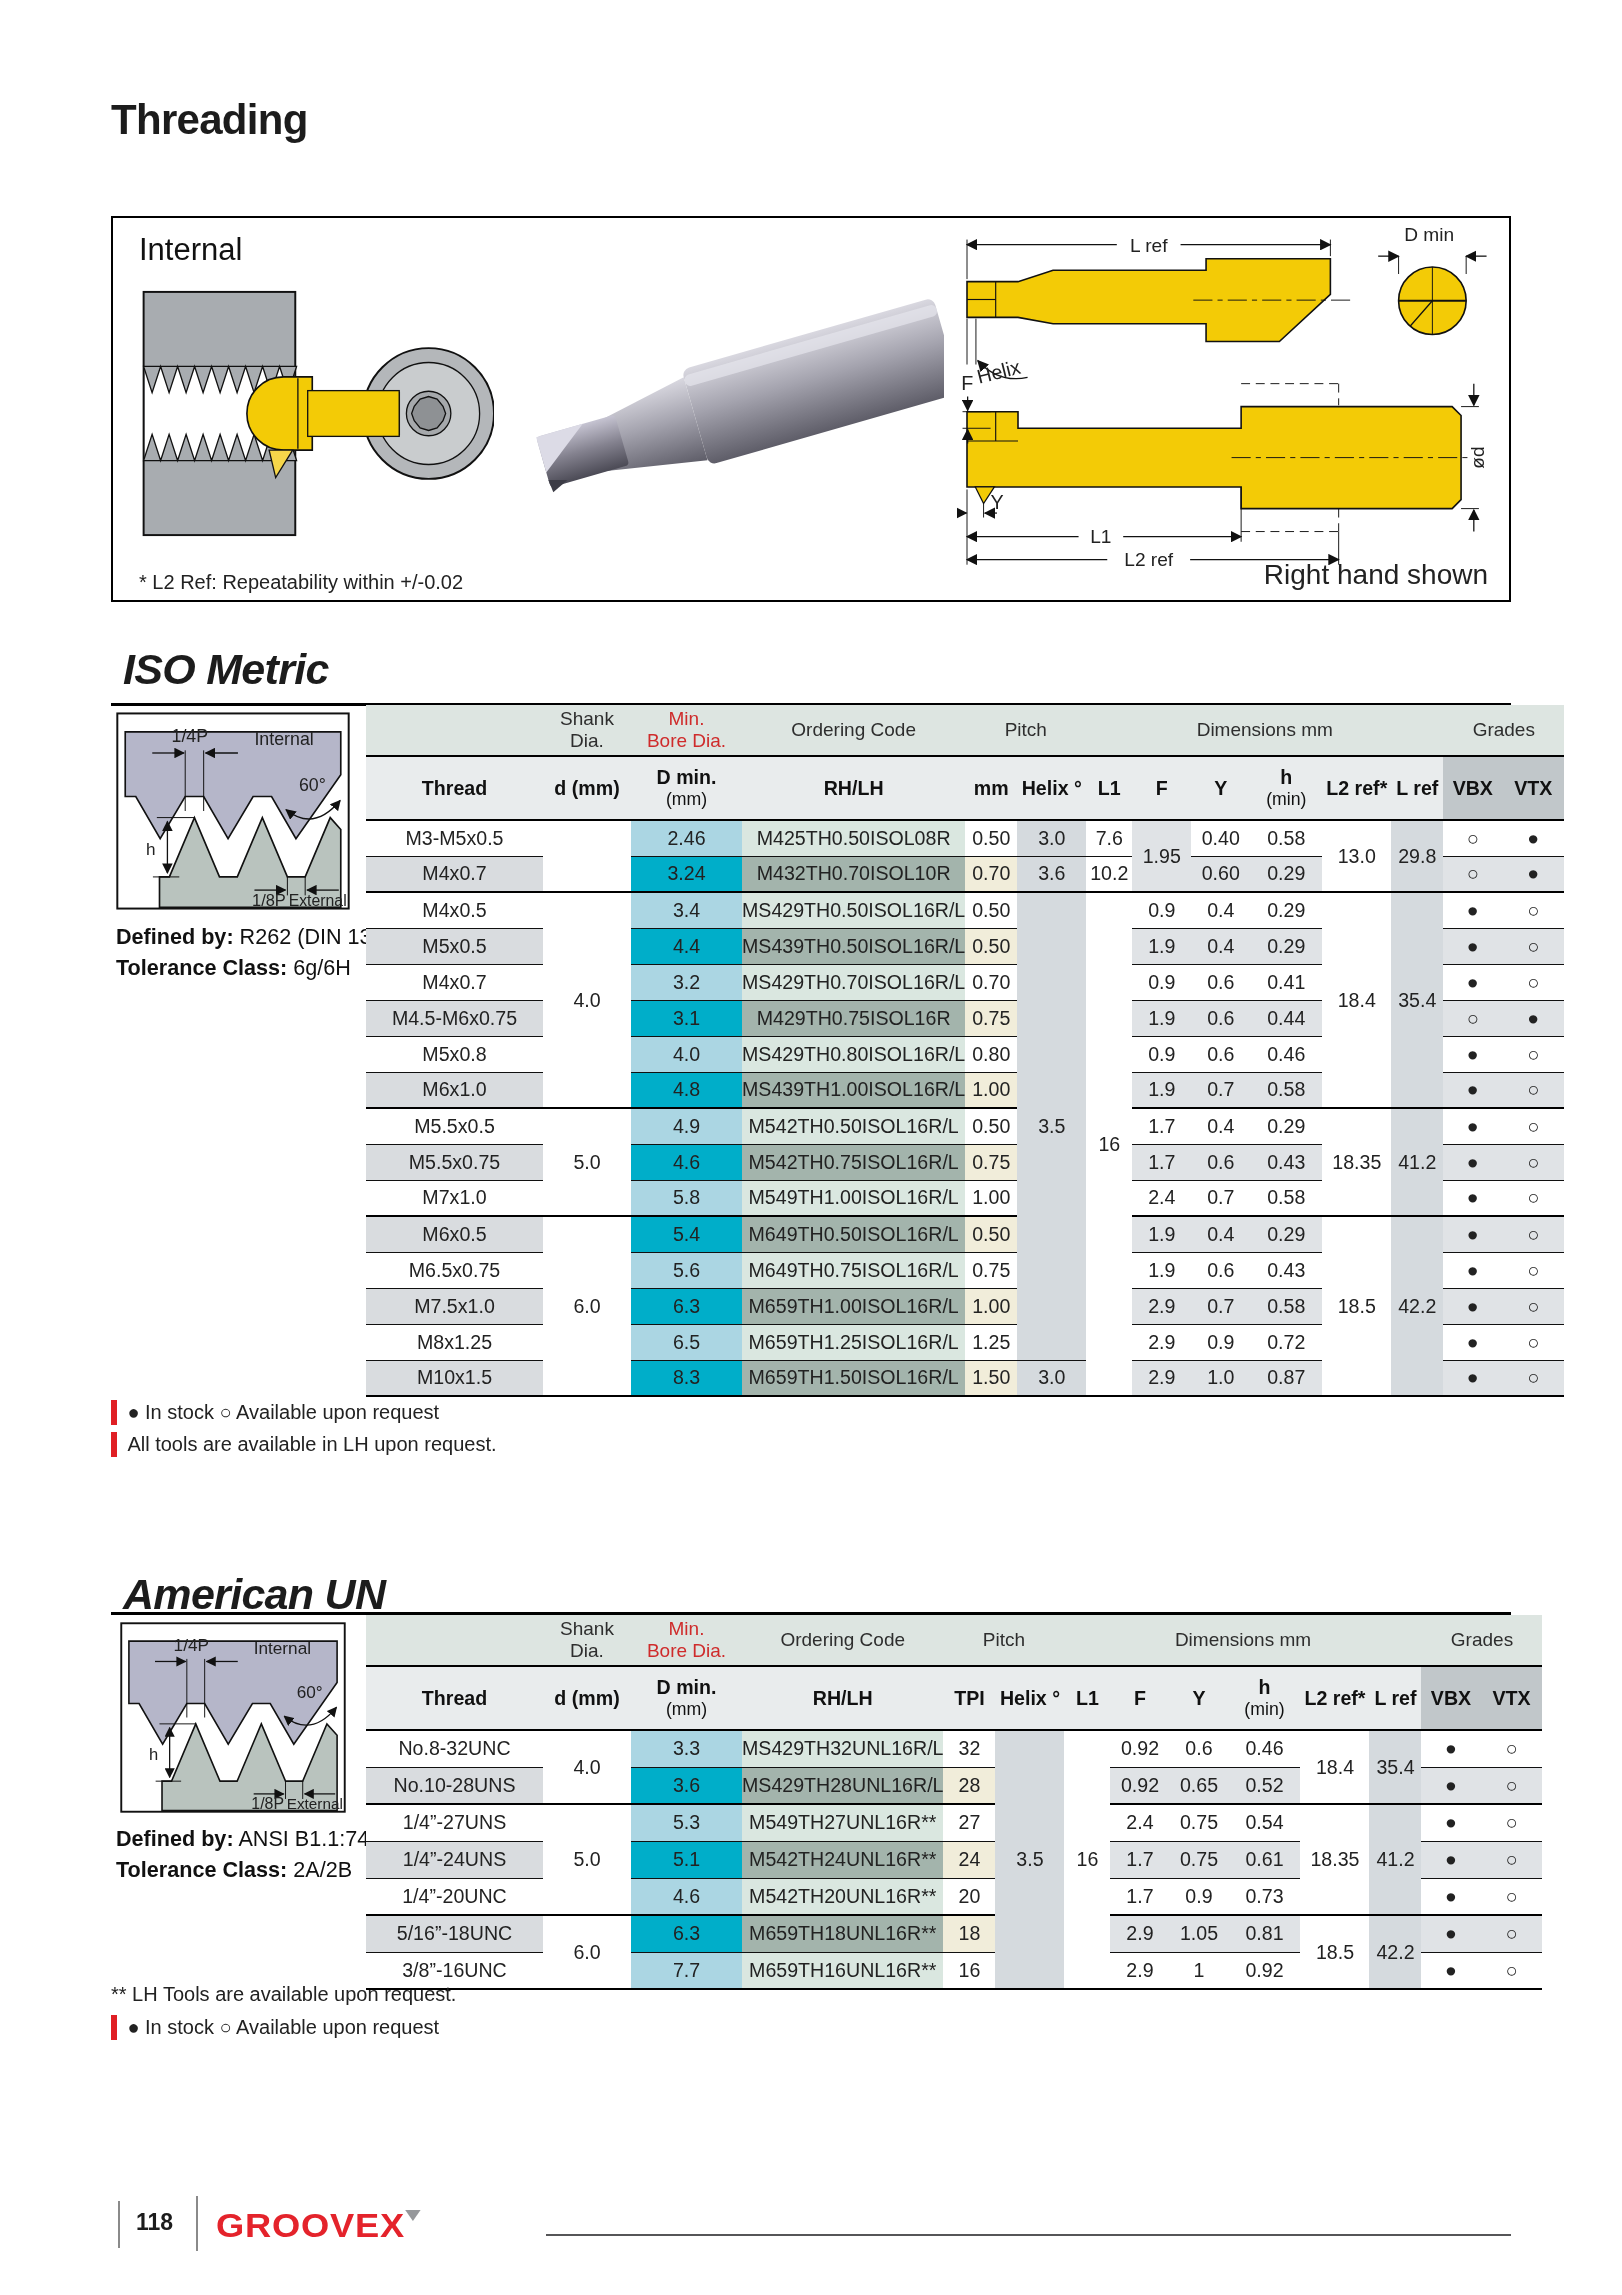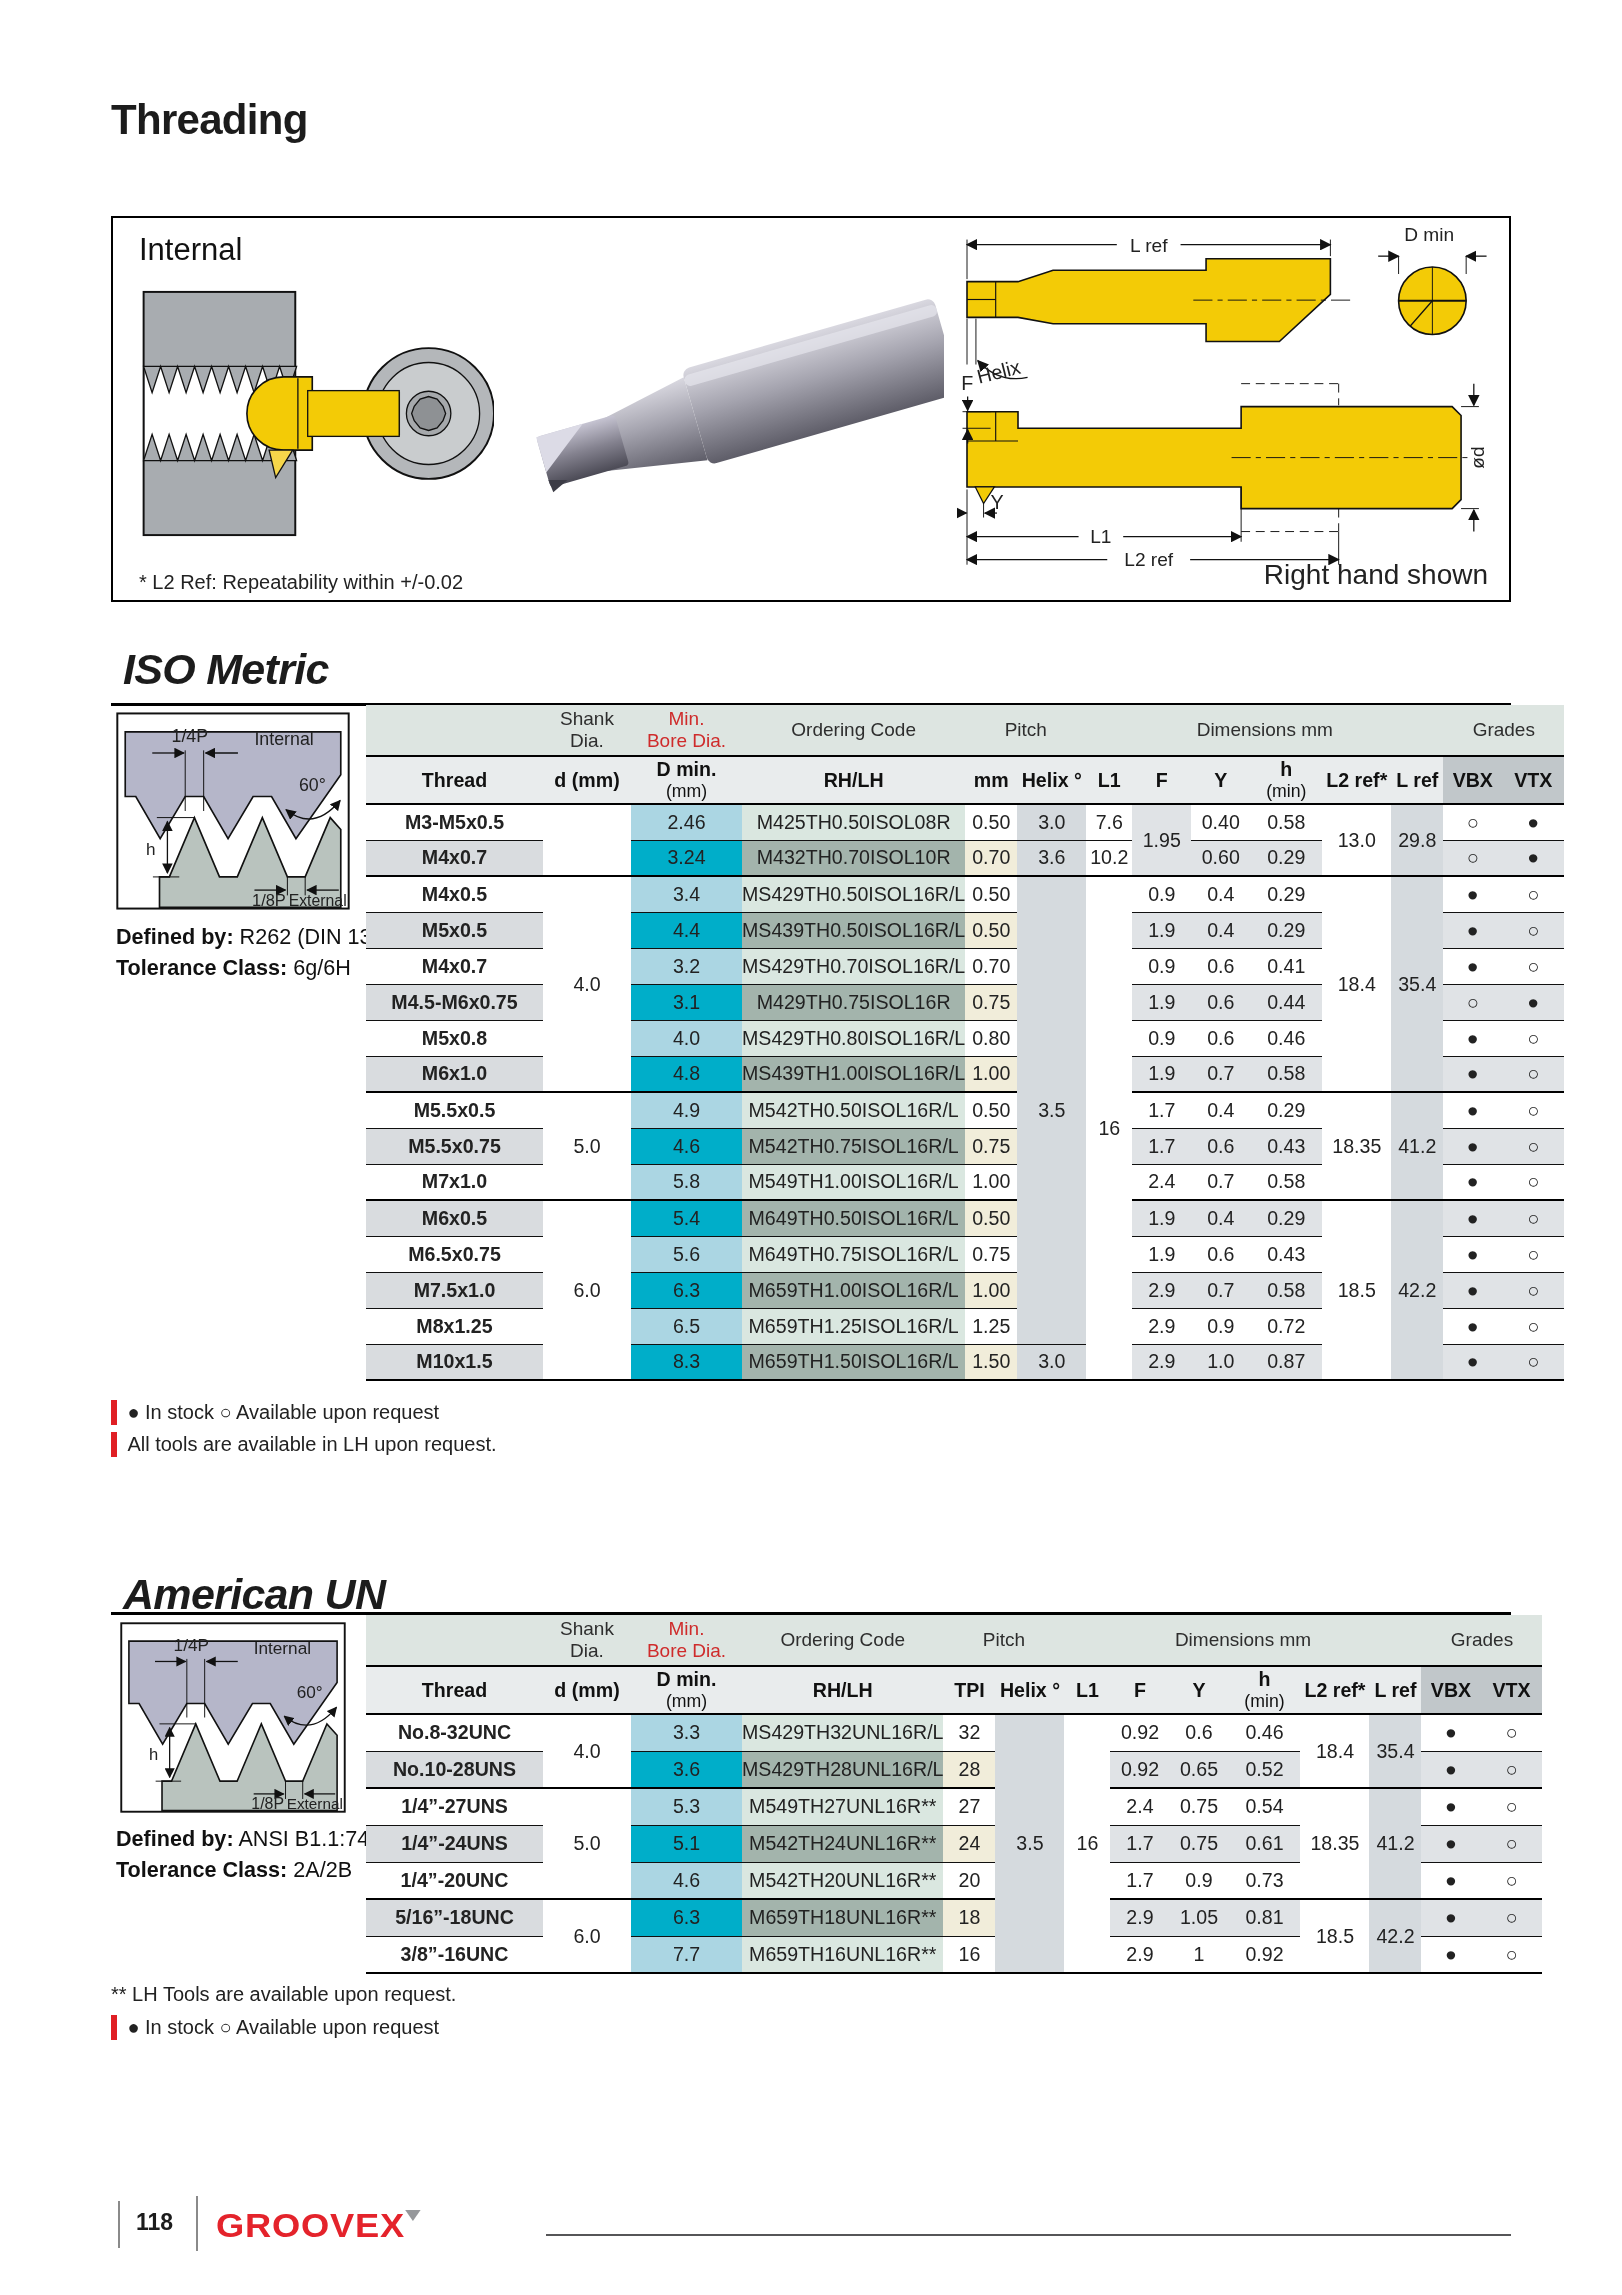--- a/index.html
+++ b/index.html
@@ -33,28 +33,28 @@
   table.spec { position:absolute; border-collapse:collapse; table-layout:fixed; border-bottom:2.6px solid #000; }
   #iso-table { left:366px; top:705px; }
   #am-table  { left:366px; top:1615px; }
   table.spec th, table.spec td { padding:0; text-align:center; vertical-align:middle; }
   .w-thread{width:177px}.w-d{width:88px}.w-dmin{width:111px}.w-code{width:170px}
   .w-pitch{width:52px}.w-helix{width:69px}.w-l1{width:46px}.w-f{width:59px}
   .w-y{width:59px}.w-h{width:72px}.w-l2{width:69px}.w-lref{width:52px}
   .w-vbx{width:59px}.w-vtx{width:62px}
   tr.h1 th { height:51px; background:#dde5e1; font-weight:400; font-size:19px; color:#2e2e2e; border-bottom:2px solid #000; }
   tr.h1 th.red div { color:#cf2b2b; }
-  tr.h2 th { height:48px; background:#e9eced; font-weight:700; font-size:19.6px; color:#111; border-bottom:2px solid #000; }
+  tr.h2 th { height:64px; background:#e9eced; font-weight:700; font-size:19.6px; color:#111; border-bottom:2px solid #000; }
   tr.h2 th.dark { background:#c1c7ca; }
   tr.h2 th div.hl2 { font-weight:400; font-size:17.7px; }
   #iso-table tbody tr { height:36px; }
   #am-table tbody tr { height:37px; }
   table.spec td { border-bottom:1.3px solid #101010; font-size:19.6px; color:#222; }
   table.spec td.ge { border-bottom:2px solid #000; }
-  td.c-thread { text-align:left; padding-left:10.5px;font-weight:bold; }
+  td.c-thread { text-align:left; padding-left:10.5px; }
   td.c-code { font-size:18.3px; }
   td.c-vbx, td.c-vtx { font-size:16.4px; }
   .bg-w{background:#fff}.bg-gray1{background:#d9dcdf}.bg-gray2{background:#e0e3e6}
   .bg-grayc{background:#d5dade}.bg-cream{background:#f1edda}
   .bg-blue1{background:#abd6e3}.bg-blue2{background:#00aec9}
   .bg-green1{background:#dae7e0}.bg-green2{background:#a3b4ac}
 
   
   .footer-bar { width:2px; background:#8a8a8a; }
   #footer-page { left:136px; top:2209px; font-size:23px; font-weight:700; }

